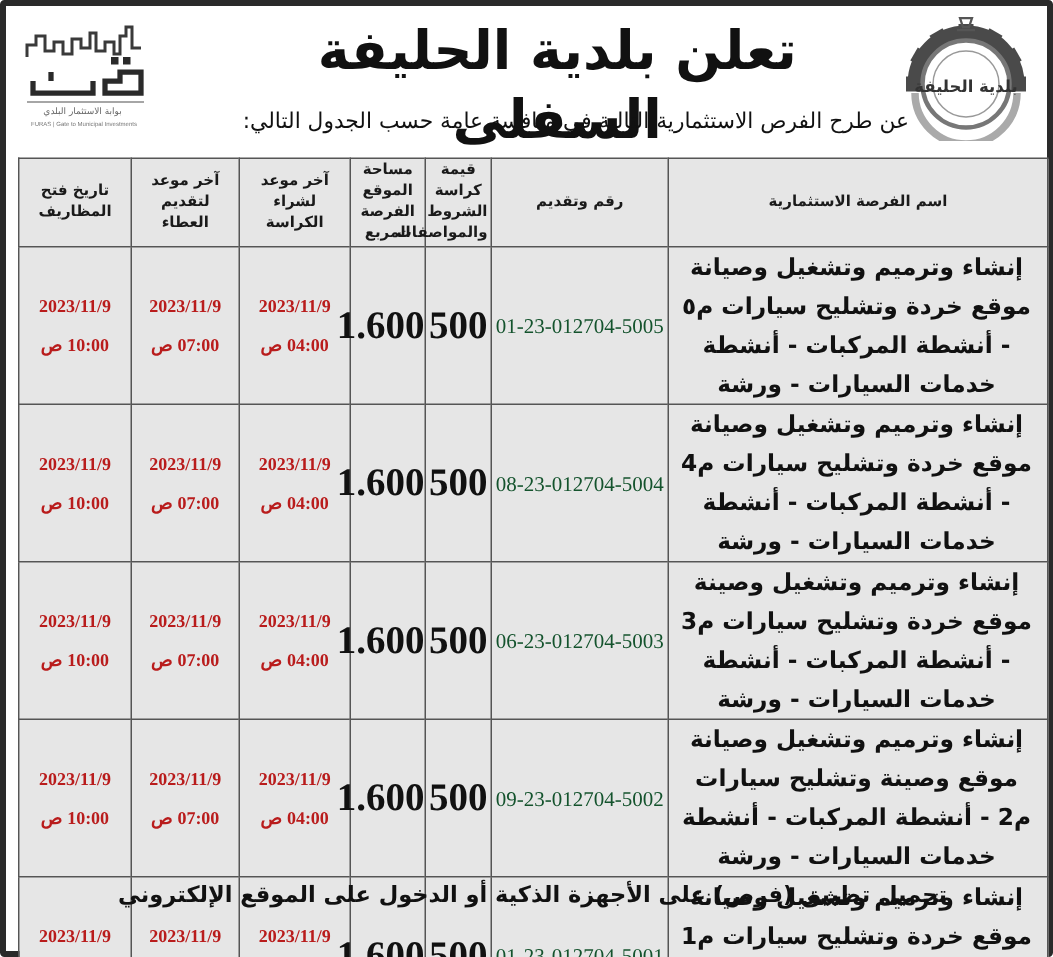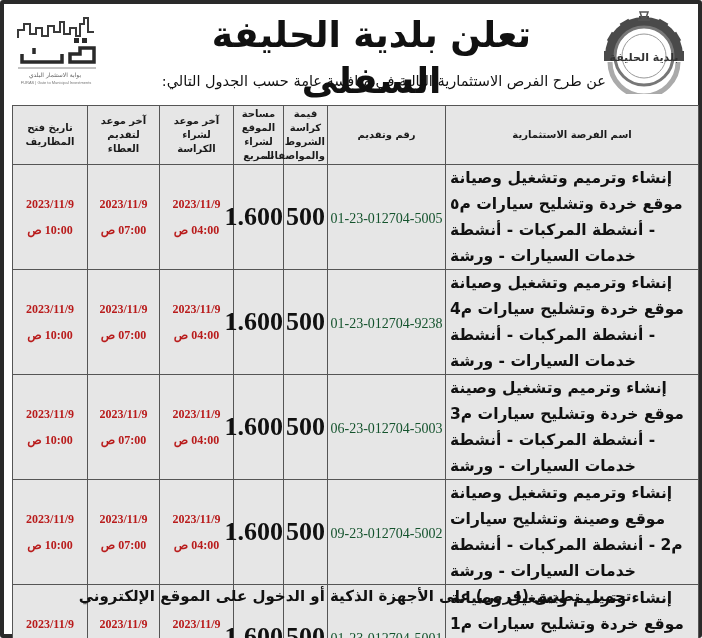--- a/index.html
+++ b/index.html
@@ -35,21 +35,21 @@
     .tbl tbody tr { height: 85px; }
     .tbl td { background: #e6e6e6; }
     .c-name { width: 253px; }
     .c-num { width: 118px; }
     .c-fee { width: 44px; }
     .c-area { width: 50px; }
     .c-buy { width: 74px; }
     .c-bid { width: 72px; }
     .c-open { width: 75px; }
     .name-text {
-      font-weight: bold; font-size: 15.5px; line-height: 26px; direction: rtl; text-align: left;
+      font-weight: bold; font-size: 15.5px; line-height: 26px; direction: rtl; text-align: center;
       padding: 0 6px 0 4px; color: #111;
     }
     .num-text { font-family: "Liberation Serif", serif; font-size: 14px; color: #14532d; direction: ltr; }
     .val-text { font-family: "Liberation Serif", serif; font-weight: bold; font-size: 26px; color: #111; direction: ltr; }
     .dt { font-family: Liberation Serif, serif; font-weight: bold; font-size: 12px; line-height: 26px; color: #b91c1c; }
     .dt .d { direction: ltr; display: block; }
     .dt .t { direction: rtl; display: block; }
     
     .footer {
       position: absolute; left: 8px; top: 580px; width: 686px; text-align: center;
@@ -106,21 +106,21 @@
         <col class="c-area">
         <col class="c-buy">
         <col class="c-bid">
         <col class="c-open">
     </colgroup>
     <thead>
       <tr>
         <th>اسم الفرصة الاستثمارية</th>
         <th>رقم وتقديم</th>
         <th>قيمة كراسة الشروط والمواصفات</th>
-        <th>مساحة الموقع لشراء المربع</th>
+        <th>مساحة الموقع الفرصة المربع</th>
         <th>آخر موعد لشراء الكراسة</th>
         <th>آخر موعد لتقديم العطاء</th>
         <th>تاريخ فتح المظاريف</th>
       </tr>
     </thead>
     <tbody>
       <tr>
         <td>
             <div class="name-text">إنشاء وترميم وتشغيل وصيانة موقع خردة وتشليح سيارات م٥ - أنشطة المركبات - أنشطة خدمات السيارات - ورشة</div>
           </td>
@@ -143,21 +143,21 @@
             <div class="dt">
               <span class="d">2023/11/9</span>
               <span class="t">10:00 ص</span>
             </div>
           </td>
       </tr>
       <tr>
         <td>
             <div class="name-text">إنشاء وترميم وتشغيل وصيانة موقع خردة وتشليح سيارات م4 - أنشطة المركبات - أنشطة خدمات السيارات - ورشة</div>
           </td>
-        <td><span class="num-text">01-23-012704-9238</span></td>
+        <td><span class="num-text">08-23-012704-5004</span></td>
         <td><span class="val-text">500</span></td>
         <td><span class="val-text">1.600</span></td>
         <td>
             <div class="dt">
               <span class="d">2023/11/9</span>
               <span class="t">04:00 ص</span>
             </div>
           </td>
         <td>
             <div class="dt">

